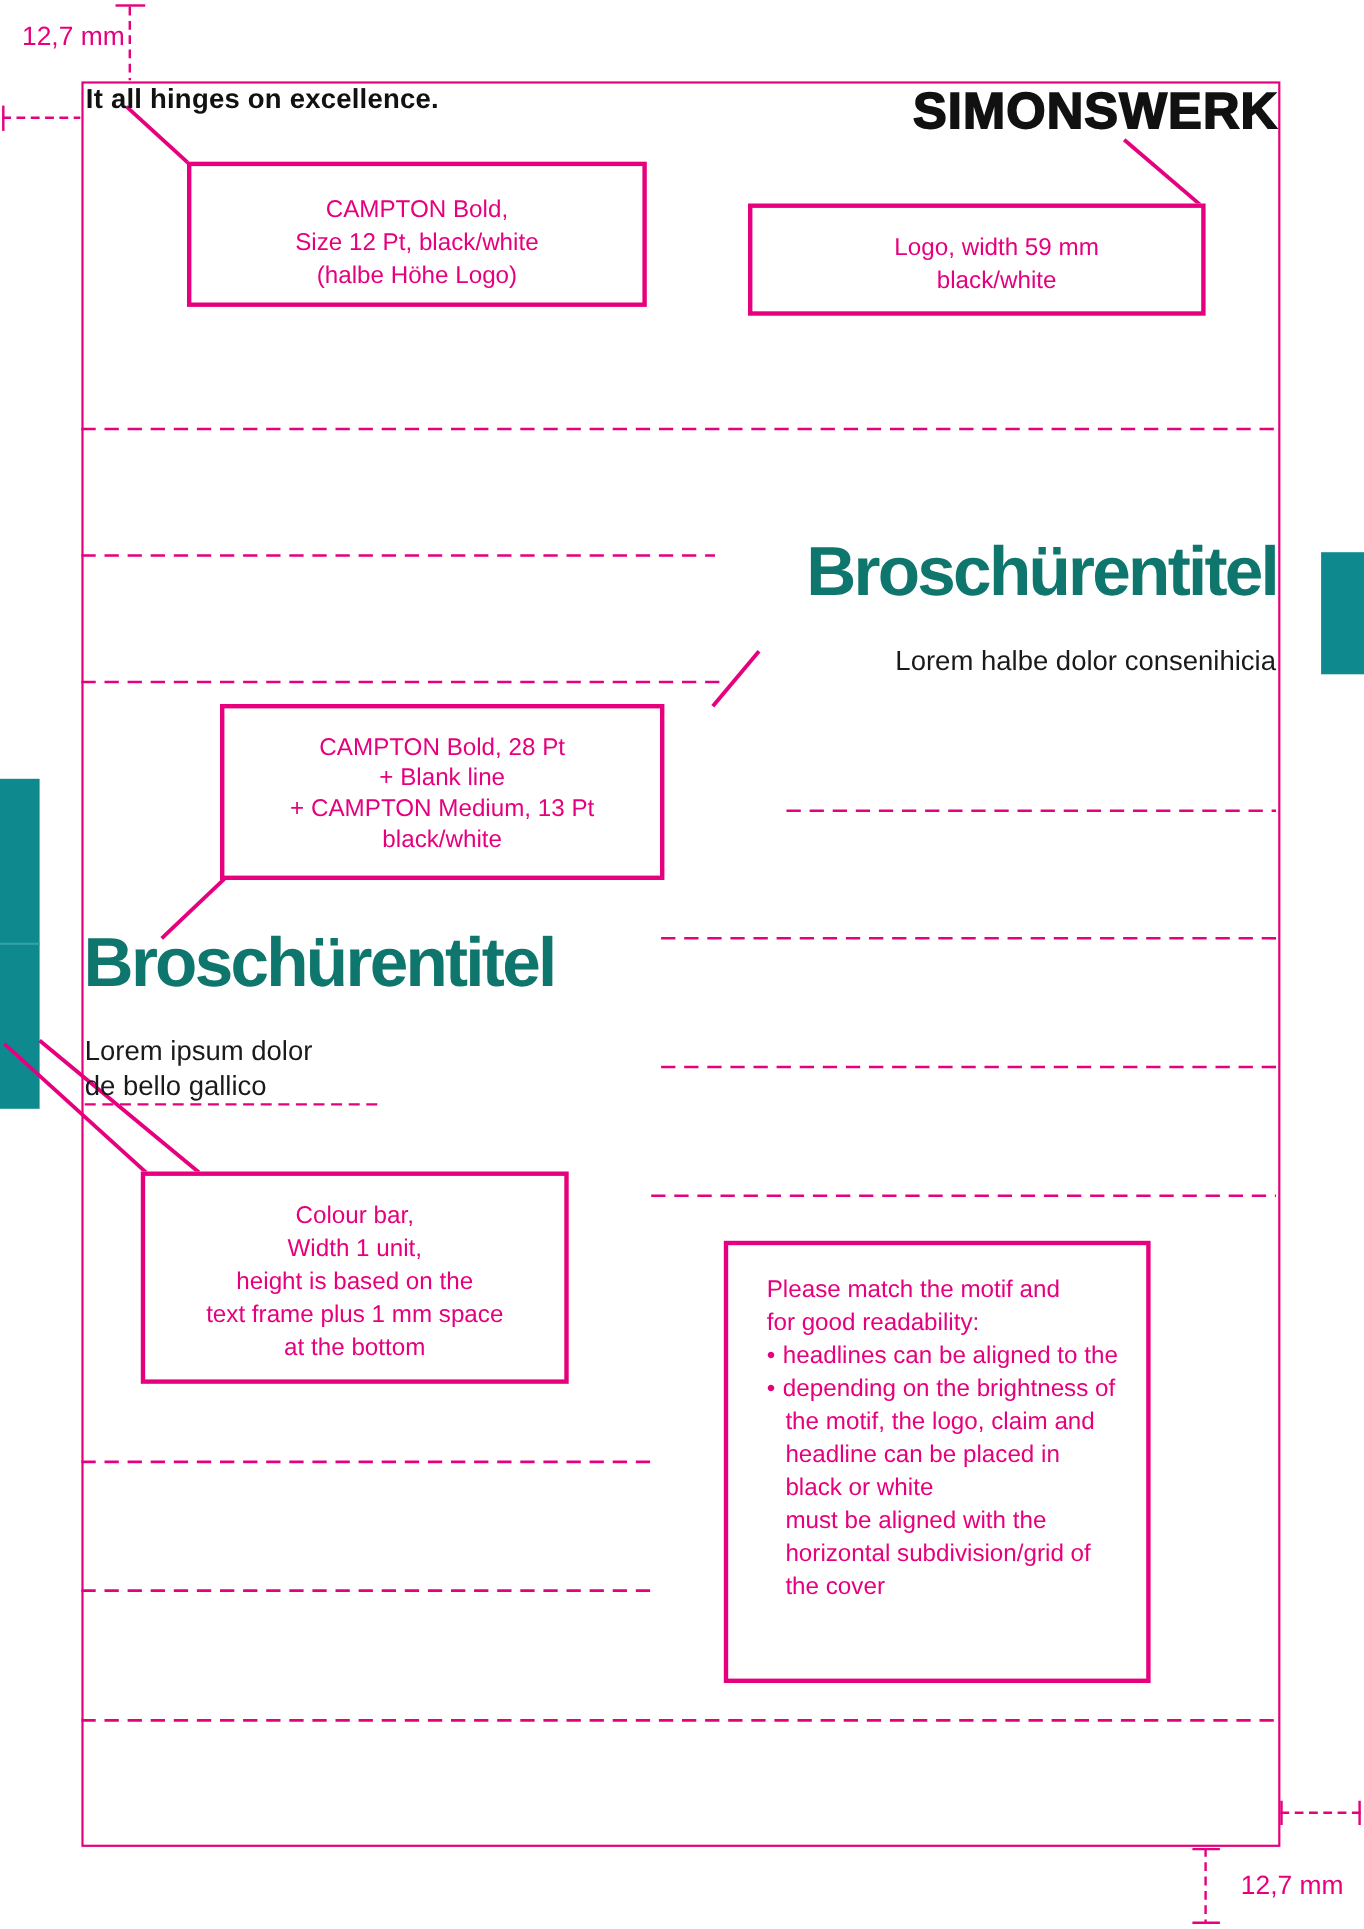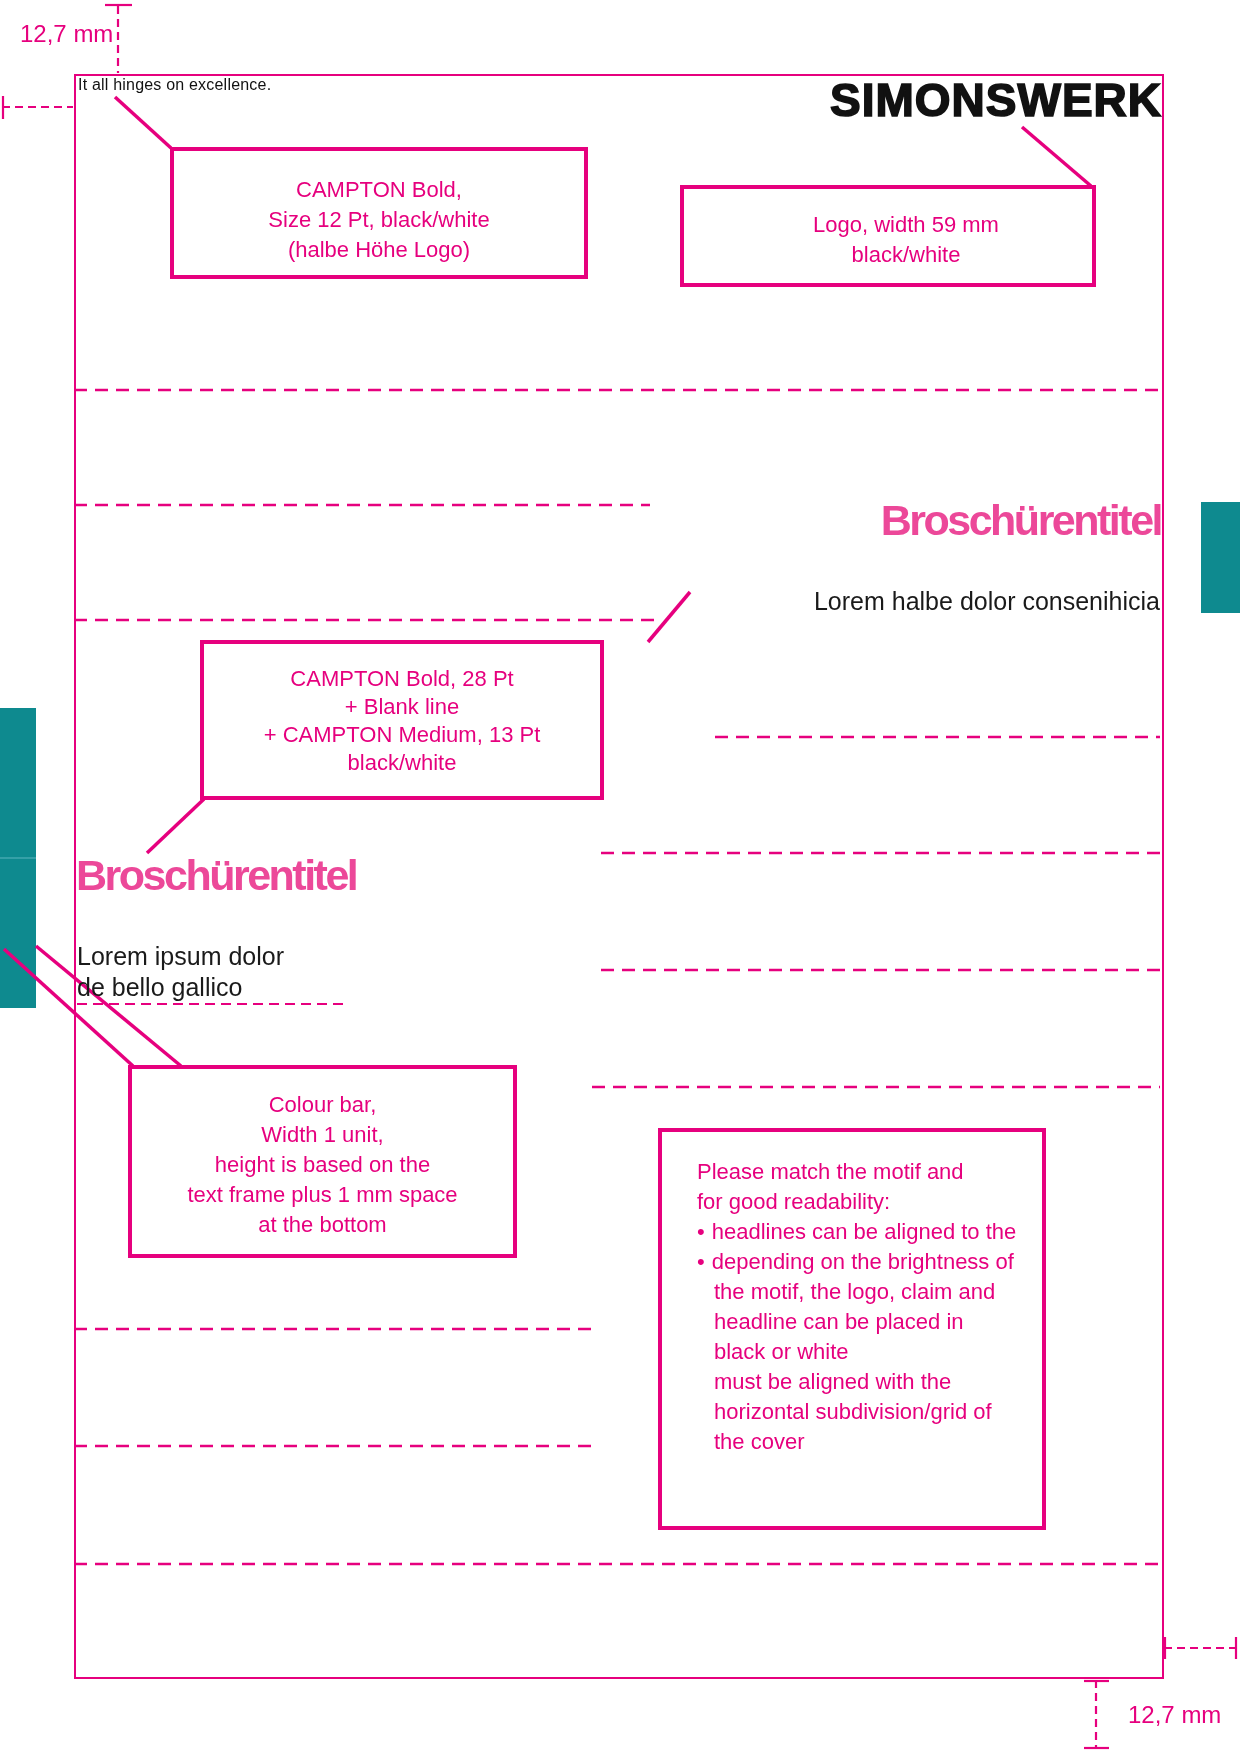--- a/index.html
+++ b/index.html
@@ -3,23 +3,23 @@
 <meta charset="utf-8">
 <style>
   html,body{margin:0;padding:0;background:#ffffff;}
   body{font-family:"Liberation Sans", sans-serif; width:1240px; height:1754px; position:relative; overflow:hidden;}
   .abs{position:absolute;}
   
   #frame{left:74px;top:74px;width:1086px;height:1601px;border:2px solid #e6007e;pointer-events:none;}
   
   .teal{background:#0e8a8f;}
   
-  .claim{left:78px;top:76px;font-size:16px;font-weight:400;color:#111;letter-spacing:.2px;}
+  .claim{left:78px;top:76px;font-size:25px;font-weight:700;color:#111;letter-spacing:.2px;}
   .logo{top:74px;right:78px;font-size:46px;font-weight:800;color:#111;letter-spacing:1px;-webkit-text-stroke:1.6px #111;line-height:52px;}
-  .hl{font-size:43px;font-weight:800;color:#ec4899;letter-spacing:-2.5px;line-height:63px;white-space:nowrap;}
+  .hl{font-size:63px;font-weight:800;color:#0f766e;letter-spacing:-2.5px;line-height:63px;white-space:nowrap;}
   .hl-r{top:489px;right:79px;}
   .hl-l{left:76px;top:844px;}
   .sub{font-size:25px;font-weight:500;color:#1a1a1a;line-height:31px;white-space:nowrap;}
   .sub-r{top:586px;right:80px;}
   .sub-l{left:77px;top:941px;}
   
   .abox{position:absolute;background:#fff;border:4px solid #e6007e;color:#e6007e;
         text-align:center;font-size:22px;font-weight:500;box-sizing:border-box;}
   .abox .ln{line-height:30px;}
   .b{font-weight:400;}

